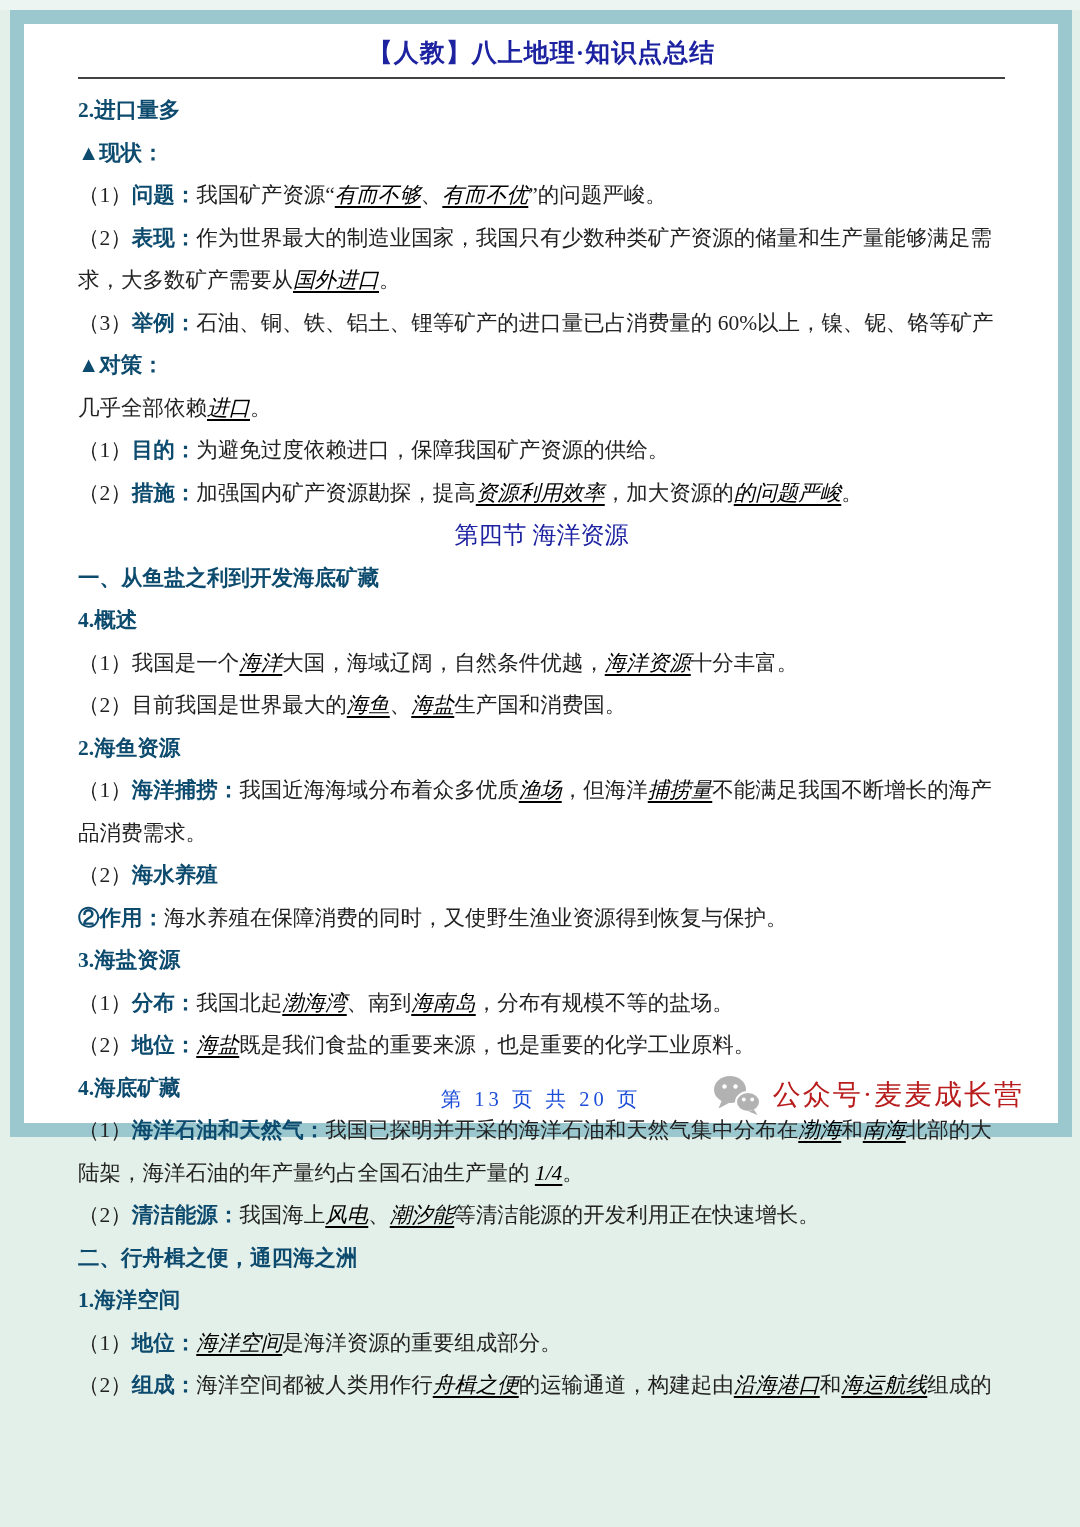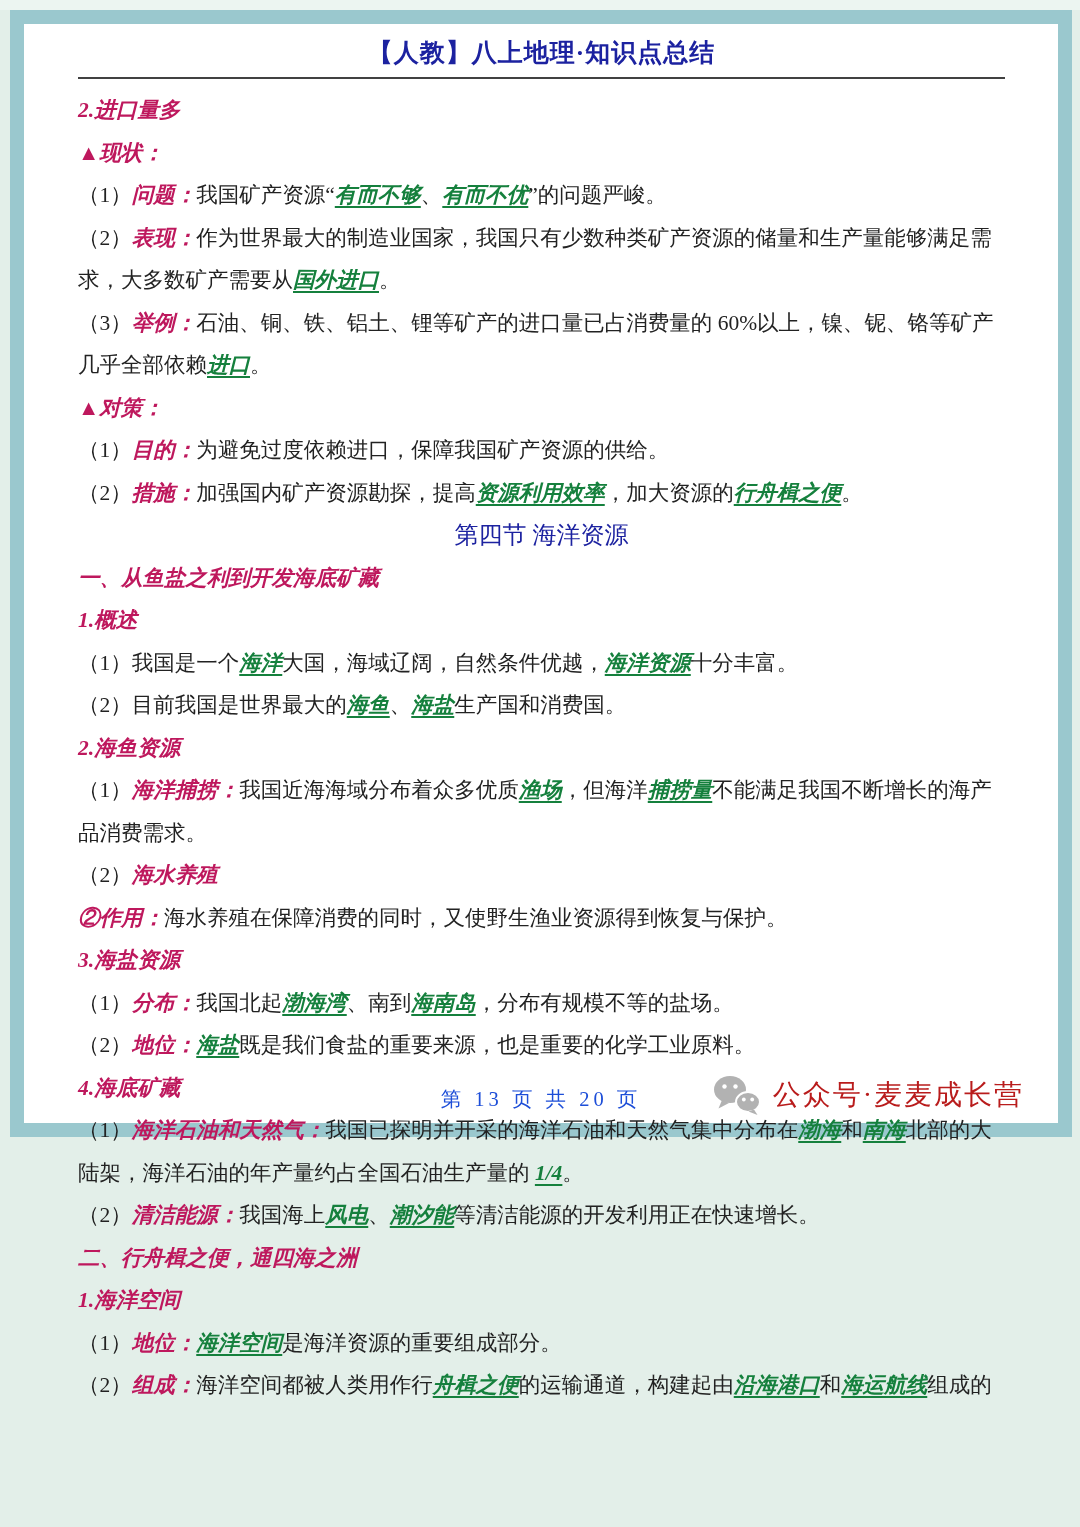--- a/index.html
+++ b/index.html
@@ -39,24 +39,24 @@
   .content { margin-top: 10px; }
   .line {
     height: 42.5px;
     line-height: 42.5px;
     font-size: 21.5px;
     color: #222222;
     white-space: nowrap;
   }
   .line.center { text-align: center; }
   .run-n { color: #222222; }
-  .run-b { color: #be185d; font-weight: bold; font-style: italic; }
+  .run-b { color: #0c4a6e; font-weight: bold; }
   .run-r {
-    color: #15803d;
-    font-weight: bold;
+    color: #000000;
+    font-weight: normal;
     font-style: italic;
     text-decoration: underline;
     text-decoration-thickness: 2px;
     text-underline-offset: 4px;
   }
   .run-sec { color: #1c22a0; font-weight: normal; font-size: 24px; }
   .footer {
     position: absolute;
     left: 0; right: 0; bottom: 10px;
     text-align: center;
@@ -90,27 +90,27 @@
 
     <hr class="rule">
 
     <div id="content-lines" class="content">
         <div class="line"><span class="run-b">2.进口量多</span></div>
         <div class="line"><span class="run-b">▲现状：</span></div>
         <div class="line"><span class="run-n">（1）</span><span class="run-b">问题：</span><span class="run-n">我国矿产资源“</span><span class="run-r">有而不够</span><span class="run-n">、</span><span class="run-r">有而不优</span><span class="run-n">”的问题严峻。</span></div>
         <div class="line"><span class="run-n">（2）</span><span class="run-b">表现：</span><span class="run-n">作为世界最大的制造业国家，我国只有少数种类矿产资源的储量和生产量能够满足需</span></div>
         <div class="line"><span class="run-n">求，大多数矿产需要从</span><span class="run-r">国外进口</span><span class="run-n">。</span></div>
         <div class="line"><span class="run-n">（3）</span><span class="run-b">举例：</span><span class="run-n">石油、铜、铁、铝土、锂等矿产的进口量已占消费量的 60%以上，镍、铌、铬等矿产</span></div>
+        <div class="line"><span class="run-b">▲对策：</span></div>
         <div class="line"><span class="run-n">几乎全部依赖</span><span class="run-r">进口</span><span class="run-n">。</span></div>
-        <div class="line"><span class="run-b">▲对策：</span></div>
         <div class="line"><span class="run-n">（1）</span><span class="run-b">目的：</span><span class="run-n">为避免过度依赖进口，保障我国矿产资源的供给。</span></div>
-        <div class="line"><span class="run-n">（2）</span><span class="run-b">措施：</span><span class="run-n">加强国内矿产资源勘探，提高</span><span class="run-r">资源利用效率</span><span class="run-n">，加大资源的</span><span class="run-r">行舟楫之便</span><span class="run-n">。</span></div>
+        <div class="line"><span class="run-n">（2）</span><span class="run-b">措施：</span><span class="run-n">加强国内矿产资源勘探，提高</span><span class="run-r">资源利用效率</span><span class="run-n">，加大资源的</span><span class="run-r">的问题严峻</span><span class="run-n">。</span></div>
         <div class="line center"><span class="run-sec">第四节 海洋资源</span></div>
         <div class="line"><span class="run-b">一、从鱼盐之利到开发海底矿藏</span></div>
-        <div class="line"><span class="run-b">1.概述</span></div>
+        <div class="line"><span class="run-b">4.概述</span></div>
         <div class="line"><span class="run-n">（1）我国是一个</span><span class="run-r">海洋</span><span class="run-n">大国，海域辽阔，自然条件优越，</span><span class="run-r">海洋资源</span><span class="run-n">十分丰富。</span></div>
         <div class="line"><span class="run-n">（2）目前我国是世界最大的</span><span class="run-r">海鱼</span><span class="run-n">、</span><span class="run-r">海盐</span><span class="run-n">生产国和消费国。</span></div>
         <div class="line"><span class="run-b">2.海鱼资源</span></div>
         <div class="line"><span class="run-n">（1）</span><span class="run-b">海洋捕捞：</span><span class="run-n">我国近海海域分布着众多优质</span><span class="run-r">渔场</span><span class="run-n">，但海洋</span><span class="run-r">捕捞量</span><span class="run-n">不能满足我国不断增长的海产</span></div>
         <div class="line"><span class="run-n">品消费需求。</span></div>
         <div class="line"><span class="run-n">（2）</span><span class="run-b">海水养殖</span></div>
         <div class="line"><span class="run-b">②作用：</span><span class="run-n">海水养殖在保障消费的同时，又使野生渔业资源得到恢复与保护。</span></div>
         <div class="line"><span class="run-b">3.海盐资源</span></div>
         <div class="line"><span class="run-n">（1）</span><span class="run-b">分布：</span><span class="run-n">我国北起</span><span class="run-r">渤海湾</span><span class="run-n">、南到</span><span class="run-r">海南岛</span><span class="run-n">，分布有规模不等的盐场。</span></div>
         <div class="line"><span class="run-n">（2）</span><span class="run-b">地位：</span><span class="run-r">海盐</span><span class="run-n">既是我们食盐的重要来源，也是重要的化学工业原料。</span></div>

